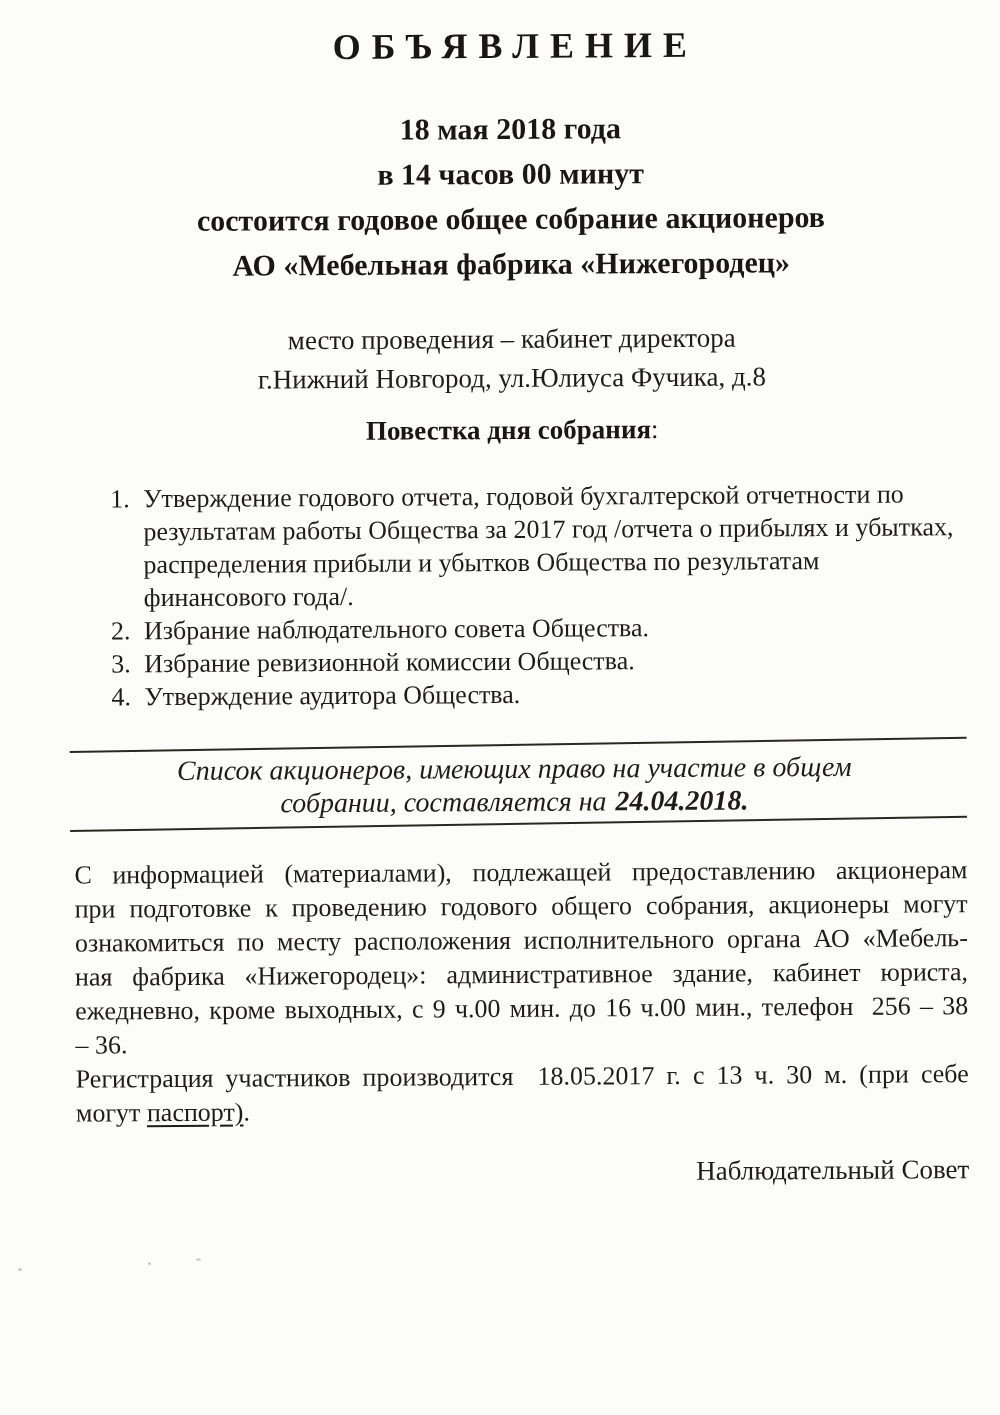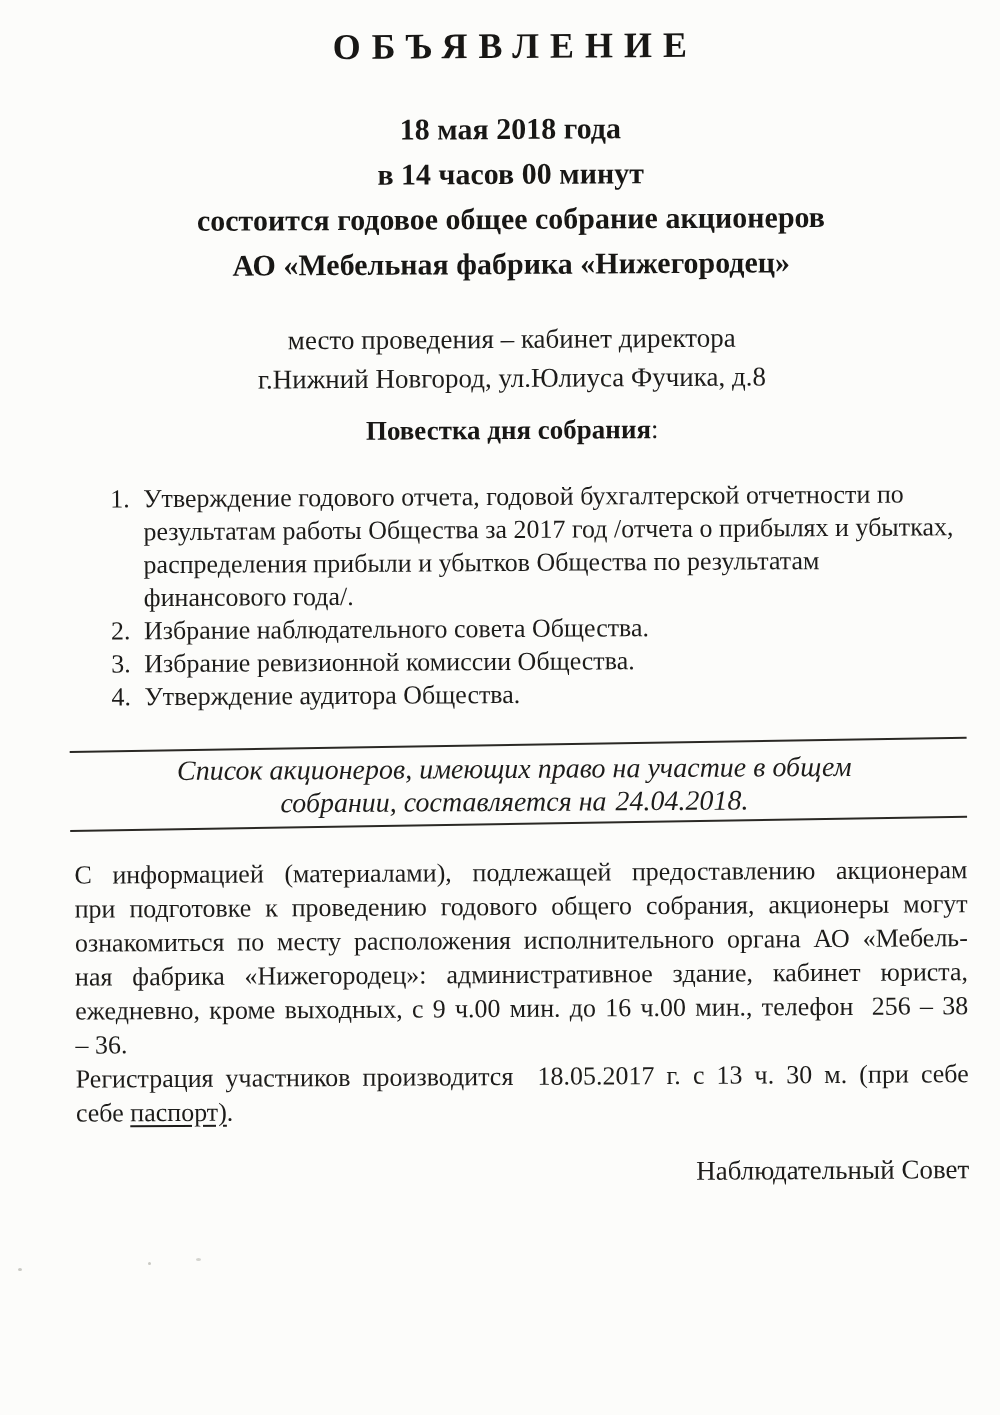--- a/index.html
+++ b/index.html
@@ -62,21 +62,21 @@
     margin:0 0 0 8px;width:897px;
     transform:rotate(-0.55deg);
   }
   .notice-text{
     padding:6px 30px 5px 30px;
     text-align:center;
     font-style:italic;
     font-size:28px;
     line-height:33px;
   }
-  .notice-date{font-weight:normal;margin-left:9px;}
+  .notice-date{font-weight:bold;margin-left:9px;}
   .info-block{
     margin-top:31px;
     margin-left:12px;
     font-size:26px;
     line-height:34px;
   }
   .jl{text-align:justify;text-align-last:justify;}
   .pl{text-align:left;}
   .u-pass{text-decoration:underline;text-underline-offset:4px;margin-top:45px;}
   .signature{
@@ -141,21 +141,21 @@
   </div>
 
   <div class="info-block">
     <div class="jl">С информацией (материалами), подлежащей предоставлению акционерам</div>
     <div class="jl">при подготовке к проведению годового общего собрания, акционеры могут</div>
     <div class="jl">ознакомиться по месту расположения исполнительного органа АО «Мебель-</div>
     <div class="jl">ная фабрика «Нижегородец»: административное здание, кабинет юриста,</div>
     <div class="jl">ежедневно, кроме выходных, с 9 ч.00 мин. до 16 ч.00 мин., телефон&nbsp; 256 – 38</div>
     <div class="pl">– 36.</div>
     <div class="jl">Регистрация участников производится&nbsp; 18.05.2017 г. с 13 ч. 30 м. (при себе</div>
-    <div class="pl"><span>себе</span> <span class="u-pass">паспорт)</span><span>.</span></div>
+    <div class="pl"><span>могут</span> <span class="u-pass">паспорт)</span><span>.</span></div>
   </div>
 
   <div class="signature">Наблюдательный Совет</div>
 
 </div>
 
 <div class="speck s1"></div>
 <div class="speck s2"></div>
 <div class="speck s3"></div>
 

